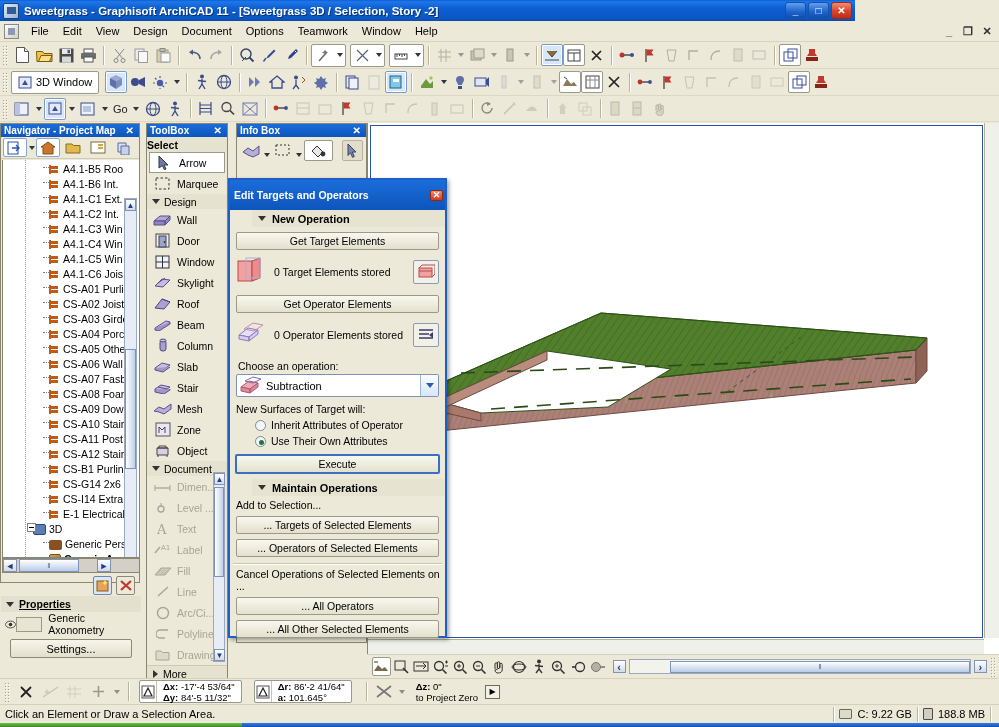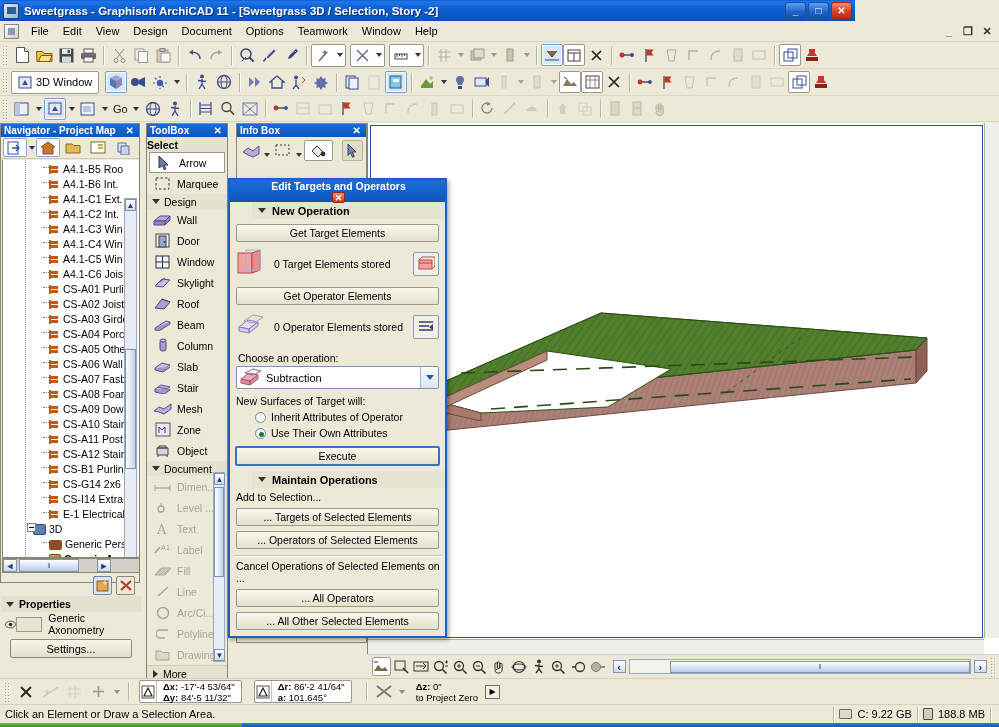--- a/index.html
+++ b/index.html
@@ -141,21 +141,21 @@
   .vs-btn { width:11px; height:12px; display:flex; align-items:center; justify-content:center;
      background:linear-gradient(180deg,#fff,#d3d9e6); border:1px solid #7f93b5; color:#19408c; font-size:8px; }
   .vs-thumb { position:absolute; left:0; width:11px; background:linear-gradient(90deg,#fff,#bfd0ea);
      border:1px solid #7f93b5; }
   #nav-actions { position:absolute; right:4px; top:452px; display:flex; gap:4px; }
   .act-btn { width:19px; height:19px; display:flex; align-items:center; justify-content:center;
      border:1px solid #8a8a7a; background:#ece9d8; border-radius:2px; }
   .act-btn.hl { border:1px solid #6f86ad; background:#dbe6f6; }
   #nav-props { position:absolute; left:0; top:472px; width:140px; }
   .sect-hdr { display:flex; align-items:center; gap:5px; height:16px; padding-left:5px;
-     background:#e3e0cd; font-weight:bold; font-size:10.5px; }
+     background:#e3e0cd; font-weight:bold; font-size:10.5px;text-decoration:underline; }
   .tri-d { width:0;height:0;border-left:4px solid transparent;border-right:4px solid transparent;
      border-top:5px solid #333; }
   .tri-r { width:0;height:0;border-top:4px solid transparent;border-bottom:4px solid transparent;
      border-left:5px solid #333; }
   .prop-row { display:flex; align-items:center; height:18px; margin:3px 4px 0 3px; font-size:10.5px; }
   .prop-eye { width:13px; height:13px; display:flex; align-items:center; justify-content:center; }
   .prop-swatch { width:28px; height:15px; border:1px solid #9a9a8a; background:#e8e5d2; }
   .prop-name { margin-left:6px; }
   .settings-btn { margin:6px auto 0; display:block; width:122px; height:19px;
      border:1px solid #8a8a7a; border-radius:2px; font-size:11px;
@@ -188,23 +188,23 @@
   .ib-caret { width:7px; height:21px; display:flex; align-items:flex-end; justify-content:center; }
   .ib-caret:after { content:""; border-left:3px solid transparent; border-right:3px solid transparent;
      border-top:4px solid #333; margin-bottom:4px; }
 
   
   #seo {
     position:absolute; left:228px; top:178px; width:219px; height:460px;
     background:#ece9d8; border:2px solid #1d5fc4; box-shadow:2px 2px 4px rgba(0,0,0,.35);
   }
   #seo-title {
-    height:22px; background:linear-gradient(180deg,#1b6ddb,#0d55bb); color:#fff;
+    height:30px; background:linear-gradient(180deg,#1b6ddb,#0d55bb); color:#fff;
     font-weight:bold; font-size:10.5px; display:flex; align-items:center;
-    justify-content:space-between; padding:0 2px 0 4px;flex-direction:column;
+    justify-content:space-between; padding:0 2px 0 4px;
   }
   #seo-title .close {
     width:13px; height:11px; background:linear-gradient(180deg,#f08b74,#cf3b21);
     border:1px solid #8e2a14; border-radius:2px; color:#fff; font-size:9px; font-weight:bold;
     display:flex; align-items:center; justify-content:center;
   }
   .seo-sect { display:flex; align-items:center; gap:6px; height:17px; padding-left:6px;
      font-weight:bold; font-size:11px; background:#e6e3d0;margin-left:22px; }
   .seo-btn {
     display:block; width:203px; height:18px; margin:5px auto 0;

